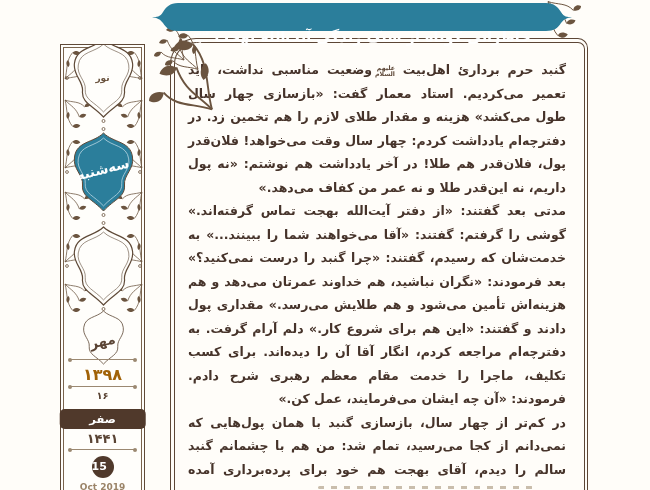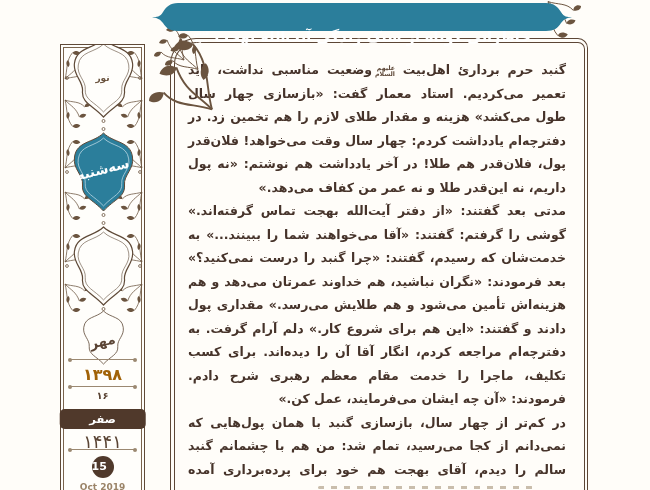--- a/index.html
+++ b/index.html
@@ -73,21 +73,21 @@
     background:#9b8871;
   }
   .sep::before{left:-2px;} .sep::after{right:-2px;}
   .year-sh{top:320px;font-size:16px;color:#a16207;font-weight:bold;}
   .hj-day{top:345px;font-size:10px;color:#5a4434;font-weight:bold;}
   .hj-month{
     position:absolute;left:50%;top:364px;transform:translateX(-50%);
     background:#50392b;color:#fff;font-size:11.5px;font-weight:bold;
     padding:0 30px;height:20px;line-height:20px;border-radius:5px;
   }
-  .hj-year{top:386px;font-size:18px;color:#5a4434;font-weight:normal;}
+  .hj-year{top:386px;font-size:13px;color:#5a4434;font-weight:bold;}
   .greg-day{
     position:absolute;left:50%;top:411px;transform:translateX(-50%);
     width:22px;height:22px;border-radius:50%;background:#50392b;
     color:#fff;font-size:11px;font-weight:bold;text-align:left;line-height:22px;
   }
   .greg-rest{top:437px;font-size:9px;color:#9b8468;font-weight:bold;direction:ltr;}
 </style>
 </head>
 <body>
 

